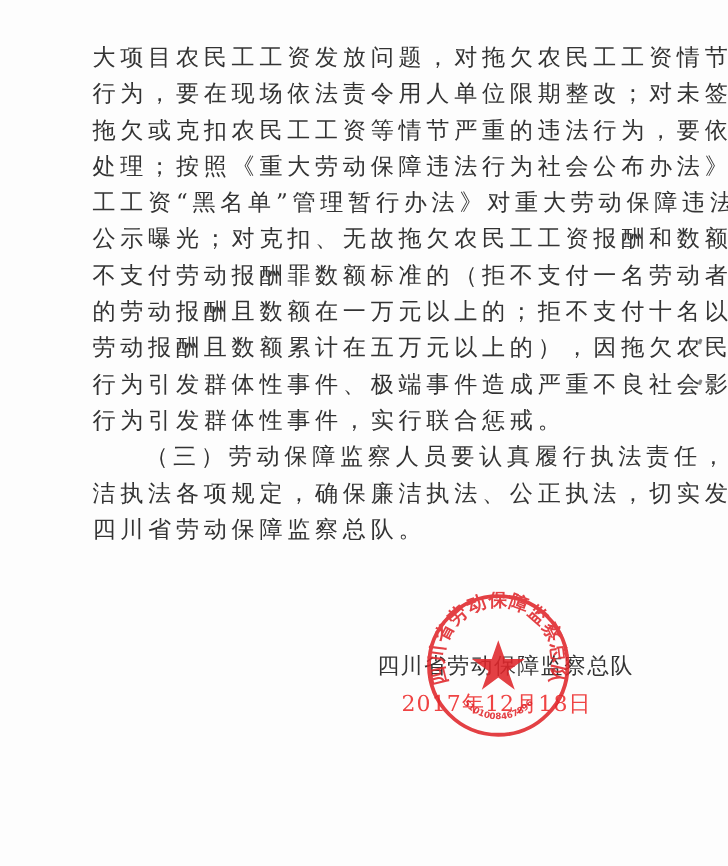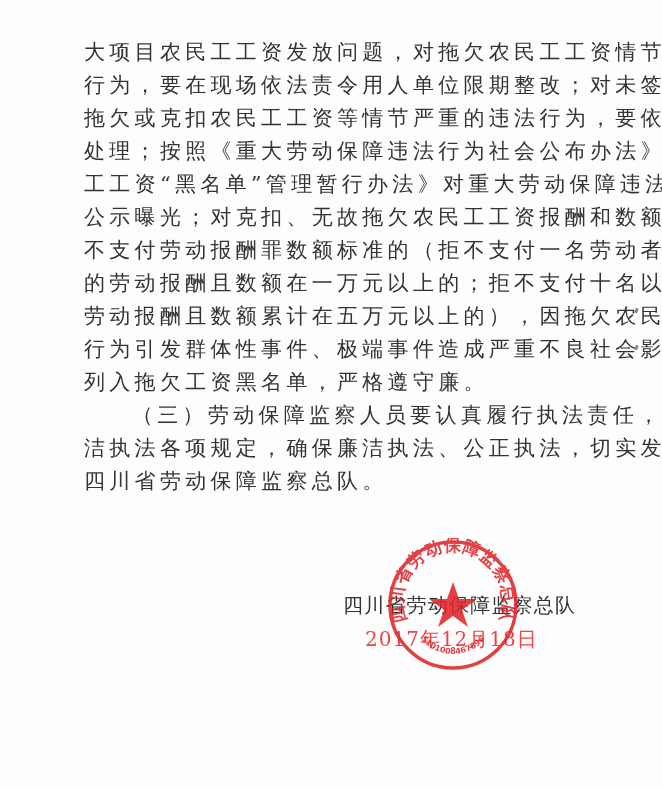--- a/index.html
+++ b/index.html
@@ -84,21 +84,21 @@
     <div class="line">大项目农民工工资发放问题，对拖欠农民工工资情节轻微的违法</div>
     <div class="line">行为，要在现场依法责令用人单位限期整改；对未签订劳动合同、</div>
     <div class="line">拖欠或克扣农民工工资等情节严重的违法行为，要依法立案调查</div>
     <div class="line">处理；按照《重大劳动保障违法行为社会公布办法》《拖欠农民</div>
     <div class="line">工工资“黑名单”管理暂行办法》对重大劳动保障违法行为予以</div>
     <div class="line">公示曝光；对克扣、无故拖欠农民工工资报酬和数额达到认定拒</div>
     <div class="line">不支付劳动报酬罪数额标准的（拒不支付一名劳动者三个月以上</div>
     <div class="line">的劳动报酬且数额在一万元以上的；拒不支付十名以上劳动者的</div>
     <div class="line">劳动报酬且数额累计在五万元以上的），因拖欠农民工工资违法</div>
     <div class="line">行为引发群体性事件、极端事件造成严重不良社会影响的，依法</div>
-    <div class="line">列入拖欠工资黑名单，严格遵守廉。</div>
+    <div class="line">行为引发群体性事件，实行联合惩戒。</div>
     <div class="line indent">（三）劳动保障监察人员要认真履行执法责任，严格遵守廉</div>
     <div class="line">洁执法各项规定，确保廉洁执法、公正执法，切实发现和督促处</div>
     <div class="line">四川省劳动保障监察总队。</div>
   </div>
 
   <div class="signature">四川省劳动保障监察总队</div>
   <div class="date">2017年12月18日</div>
 
   <div class="stamp">
     <svg viewBox="0 0 134 134" xmlns="http://www.w3.org/2000/svg">

